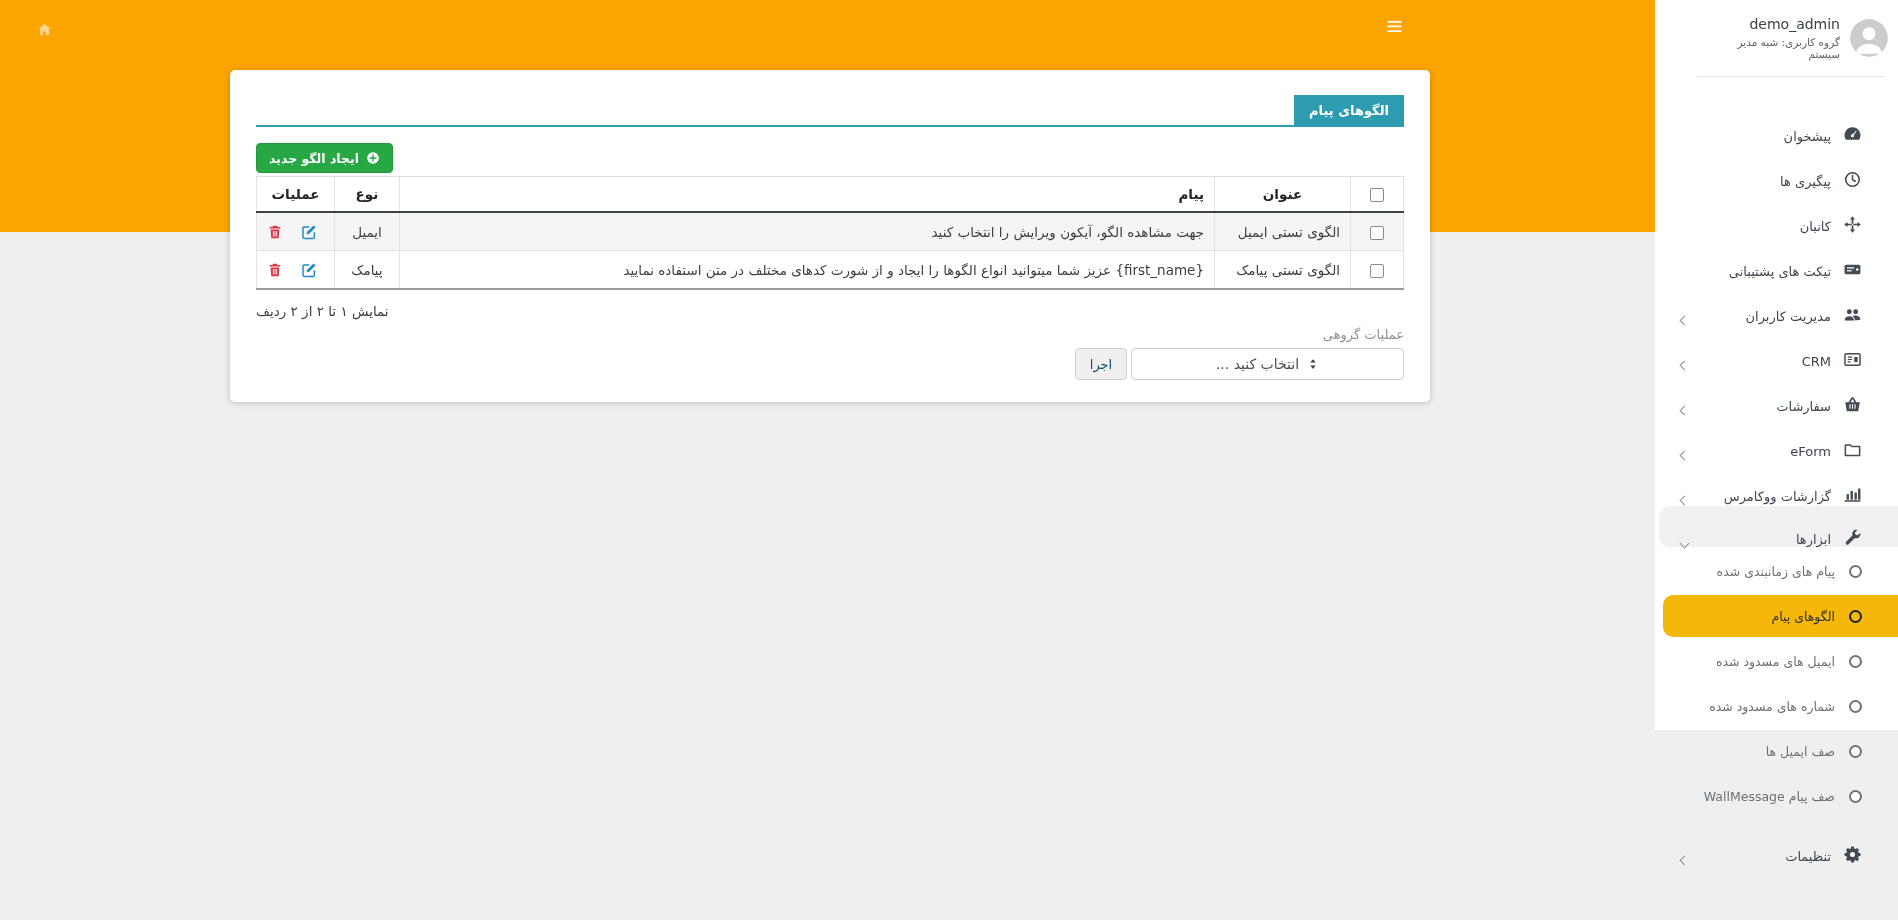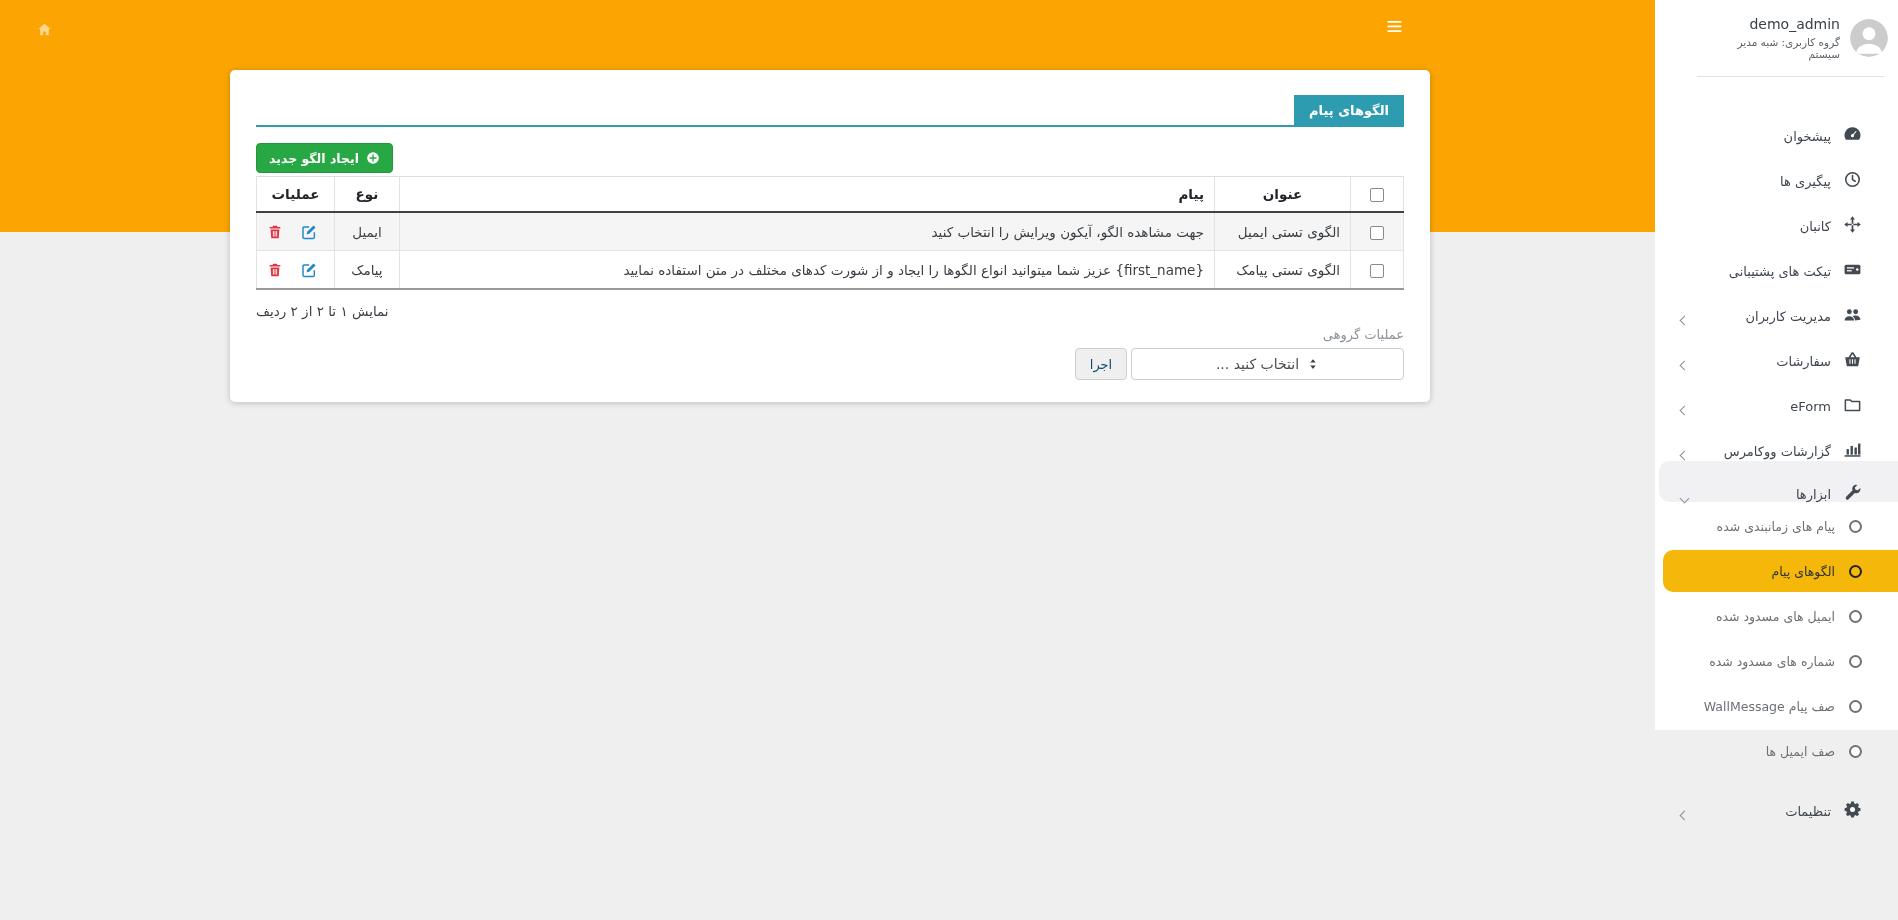--- a/index.html
+++ b/index.html
@@ -249,20 +249,31 @@
         <svg viewBox="0 0 24 24" fill="#434a52">
             <circle cx="8" cy="8.5" r="3.1"></circle>
             <circle cx="16" cy="8.5" r="3.1"></circle>
             <path d="M2 19.5c0-3.2 2.6-5.3 6-5.3s6 2.1 6 5.3zM15.2 19.5c-.2-2.4-1.4-4.2-3.2-5.2.9-.7 2.4-1.1 4-1.1 3.4 0 6 2.1 6 5.3z"></path>
           </svg>
       </span>
       <span class="nav-label">مدیریت کاربران</span>
       <span class="chev left"></span>
     </div>
 
+    <div class="nav-item">
+      <span class="nav-icon">
+        <svg viewBox="0 0 24 24">
+            <rect x="2.5" y="4.8" width="19" height="14.4" rx="1.5" fill="none" stroke="#434a52" stroke-width="1.9"></rect>
+            <path d="M6 9h5.5M6 12h5.5M6 15h3.5" stroke="#434a52" stroke-width="1.5"></path>
+            <rect x="14.2" y="8.8" width="4.3" height="6.4" fill="#434a52"></rect>
+          </svg>
+      </span>
+      <span class="nav-label">CRM</span>
+      <span class="chev left"></span>
+    </div>
 
     <div class="nav-item">
       <span class="nav-icon">
         <svg viewBox="0 0 24 24">
             <path d="M7 9l4-6.2h2L17 9h4.2l-2 11.5H4.8L2.8 9zm2.5 0h5L12 5.1z" fill="#434a52"></path>
             <path d="M8.8 11.8v5.6M12 11.8v5.6M15.2 11.8v5.6" stroke="#ffffff" stroke-width="1.4" fill="none"></path>
           </svg>
       </span>
       <span class="nav-label">سفارشات</span>
       <span class="chev left"></span>
@@ -317,26 +328,26 @@
       <span class="sub-label">ایمیل های مسدود شده</span>
     </div>
 
     <div class="sub-item">
       <span class="sub-circle"></span>
       <span class="sub-label">شماره های مسدود شده</span>
     </div>
 
     <div class="sub-item">
       <span class="sub-circle"></span>
+      <span class="sub-label">صف ایمیل ها</span>
+    </div>
+
+    <div class="sub-item">
+      <span class="sub-circle"></span>
       <span class="sub-label">صف پیام WallMessage</span>
-    </div>
-
-    <div class="sub-item">
-      <span class="sub-circle"></span>
-      <span class="sub-label">صف ایمیل ها</span>
     </div>
 
     <div class="nav-item">
       <span class="nav-icon">
         <svg viewBox="0 0 24 24">
             <path d="M10.3 2h3.4l.5 2.4 1.7.7 2-1.3 2.4 2.4-1.3 2 .7 1.7 2.4.5v3.4l-2.4.5-.7 1.7 1.3 2-2.4 2.4-2-1.3-1.7.7-.5 2.4h-3.4l-.5-2.4-1.7-.7-2 1.3-2.4-2.4 1.3-2-.7-1.7L2 13.7v-3.4l2.4-.5.7-1.7-1.3-2 2.4-2.4 2 1.3 1.7-.7z" fill="#434a52"></path>
             <circle cx="12" cy="12" r="3.2" fill="#ffffff"></circle>
           </svg>
       </span>
       <span class="nav-label">تنظیمات</span>

